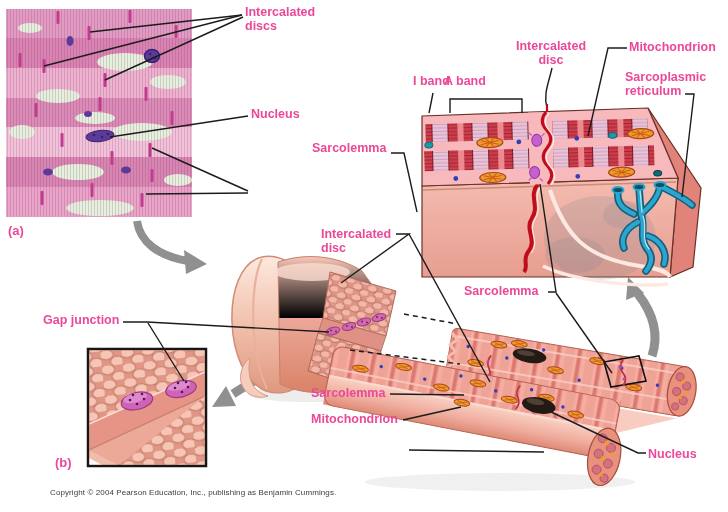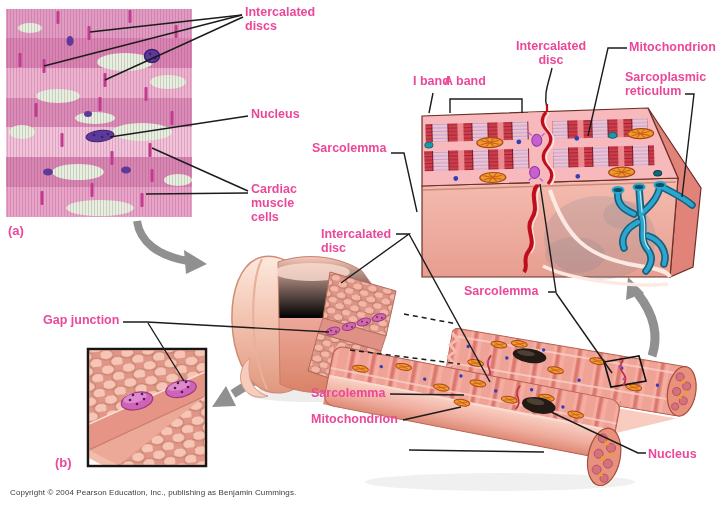--- a/index.html
+++ b/index.html
@@ -4,21 +4,21 @@
 <style>
   html,body{margin:0;padding:0;background:#fff;}
   #fig{position:relative;width:728px;height:512px;background:#ffffff;overflow:hidden;
        font-family:"Liberation Sans",sans-serif;}
   #art{position:absolute;left:0;top:0;}
   .lbl{position:absolute;font-weight:bold;font-size:12.5px;line-height:14px;color:#ec4899;
        white-space:pre-line;letter-spacing:0;}
   .lbl.center{text-align:center;}
   .panel{font-size:13px;}
   .copy{position:absolute;font-size:8px;font-weight:normal;color:#3c3c3c;letter-spacing:0.1px;
-        white-space:nowrap;}
+        white-space:nowrap;margin-left:40px;}
 </style>
 </head>
 <body>
 
 <div id="fig">
 
 <svg id="art" width="728" height="512" viewBox="0 0 728 512">
   <defs>
 
     <pattern id="pm" width="3" height="10" patternUnits="userSpaceOnUse">
@@ -441,23 +441,20 @@
       <path d="M404,314 L457,324"></path>
           <path d="M350,350 L460,364"></path>
     </g>
   </g>
 </svg>
 
   <div class="lbl panel" style="left:8px;top:224px;">(a)</div>
   <div class="lbl" style="left:245px;top:5px;">Intercalated
 discs</div>
   <div class="lbl" style="left:251px;top:107px;">Nucleus</div>
-  <div class="lbl" style="left:251px;top:182px;">Cardiac
-muscle
-cells</div>
 
   <div class="lbl center" style="left:510px;top:39px;width:82px;">Intercalated
 disc</div>
   <div class="lbl" style="left:629px;top:40px;">Mitochondrion</div>
   <div class="lbl" style="left:413px;top:74px;">I band</div>
   <div class="lbl" style="left:444px;top:74px;">A band</div>
   <div class="lbl" style="left:625px;top:70px;">Sarcoplasmic
 reticulum</div>
   <div class="lbl" style="left:312px;top:141px;">Sarcolemma</div>
 

